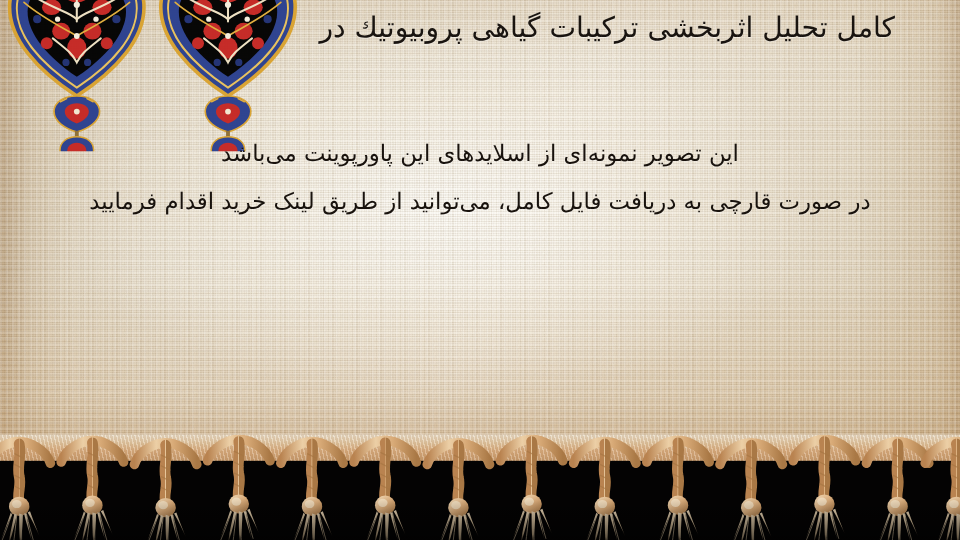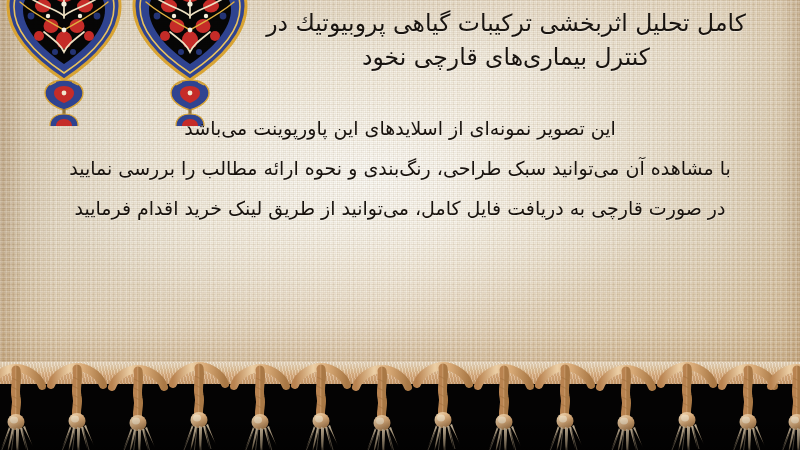--- a/index.html
+++ b/index.html
@@ -309,26 +309,24 @@
       </g>
       <g opacity="0.97">
         <use href="#medallion" x="0" y="0" transform="translate(190,62)"></use>
         <use href="#pendant" x="0" y="0" transform="translate(190,114)"></use>
       </g>
     </svg>
   </div>
 
   <div class="title-block">
     <div class="title-line">کامل تحلیل اثربخشی ترکیبات گیاهی پروبیوتیك در</div>
-    <div class="title-line">کنترل بیماری‌های قارچی نخود</div>
   </div>
 
   <div class="body-block">
     <div class="body-line">این تصویر نمونه‌ای از اسلایدهای این پاورپوینت می‌باشد</div>
-    <div class="body-line">با مشاهده آن می‌توانید سبک طراحی، رنگ‌بندی و نحوه ارائه مطالب را بررسی نمایید</div>
     <div class="body-line">در صورت قارچی به دریافت فایل کامل، می‌توانید از طریق لینک خرید اقدام فرمایید</div>
   </div>
 
   <div class="fringe-zone">
     <div class="fringe-black"></div>
     <div class="fringe-band"></div>
     <div class="fringe-band-tex"></div>
 
     <svg class="fringe-svg" viewBox="0 0 800 88" width="800" height="88">
       <defs>

